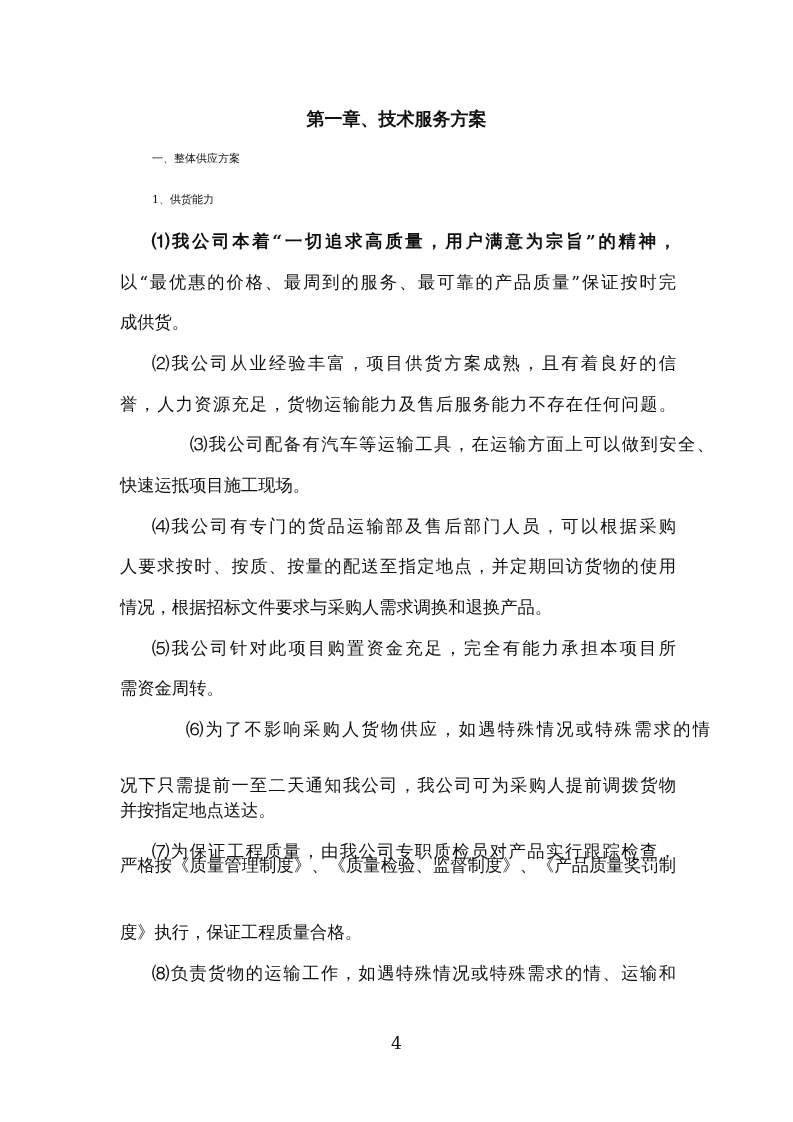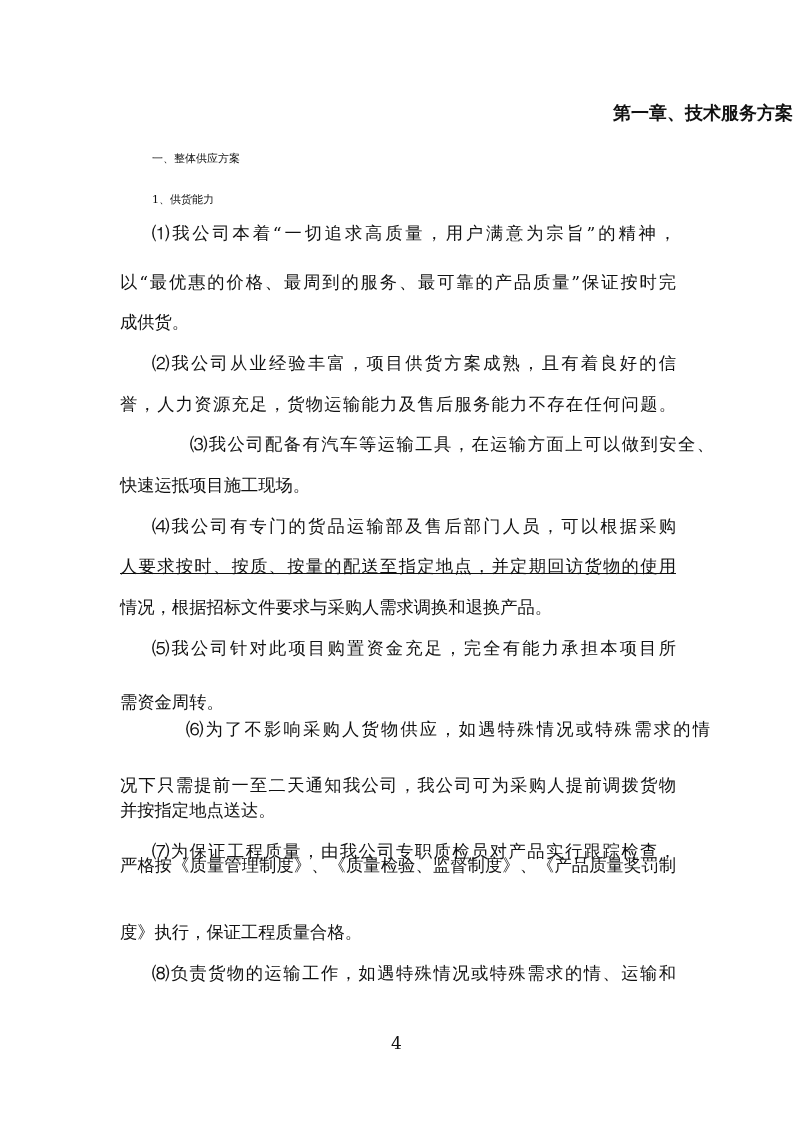--- a/index.html
+++ b/index.html
@@ -62,51 +62,51 @@
       text-align: center;
       font-size: 17px;
       line-height: 22px;
     }
   </style>
 </head>
 <body>
 
 <div class="page">
 
-  <div class="title" style="top:102px;text-align:right;">第一章、技术服务方案</div>
+  <div class="title" style="top:108px;">第一章、技术服务方案</div>
 
   <div class="heading" style="top:148px;">一、整体供应方案</div>
 
   <div class="heading" style="top:189px;">1、供货能力</div>
 
   <div>
-    <div class="line indent" style="top:222px;">⑴我公司本着“一切追求高质量，用户满意为宗旨”的精神，</div>
+    <div class="line indent" style="top:230px;font-weight:bold;">⑴我公司本着“一切追求高质量，用户满意为宗旨”的精神，</div>
     <div class="line" style="top:271px;">以“最优惠的价格、最周到的服务、最可靠的产品质量”保证按时完</div>
     <div class="line last" style="top:311px;">成供货。</div>
   </div>
 
   <div>
     <div class="line indent" style="top:352px;">⑵我公司从业经验丰富，项目供货方案成熟，且有着良好的信</div>
     <div class="line" style="top:393px;">誉，人力资源充足，货物运输能力及售后服务能力不存在任何问题。</div>
   </div>
 
   <div>
     <div class="line indent" style="top:433px;margin-left:38px;">⑶我公司配备有汽车等运输工具，在运输方面上可以做到安全、</div>
     <div class="line last" style="top:474px;">快速运抵项目施工现场。</div>
   </div>
 
   <div>
     <div class="line indent" style="top:515px;">⑷我公司有专门的货品运输部及售后部门人员，可以根据采购</div>
-    <div class="line" style="top:555px;text-decoration:underline;">人要求按时、按质、按量的配送至指定地点，并定期回访货物的使用</div>
+    <div class="line" style="top:555px;">人要求按时、按质、按量的配送至指定地点，并定期回访货物的使用</div>
     <div class="line last" style="top:596px;">情况，根据招标文件要求与采购人需求调换和退换产品。</div>
   </div>
 
   <div>
     <div class="line indent" style="top:637px;">⑸我公司针对此项目购置资金充足，完全有能力承担本项目所</div>
-    <div class="line last" style="top:677px;margin-top:14px;">需资金周转。</div>
+    <div class="line last" style="top:677px;">需资金周转。</div>
   </div>
 
   <div>
     <div class="line indent" style="top:718px;margin-left:34px;">⑹为了不影响采购人货物供应，如遇特殊情况或特殊需求的情</div>
     <div class="line" style="top:738px;margin-top:36px;">况下只需提前一至二天通知我公司，我公司可为采购人提前调拨货物</div>
     <div class="line last" style="top:799px;">并按指定地点送达。</div>
   </div>
 
   <div>
     <div class="line indent" style="top:840px;">⑺为保证工程质量，由我公司专职质检员对产品实行跟踪检查，</div>

